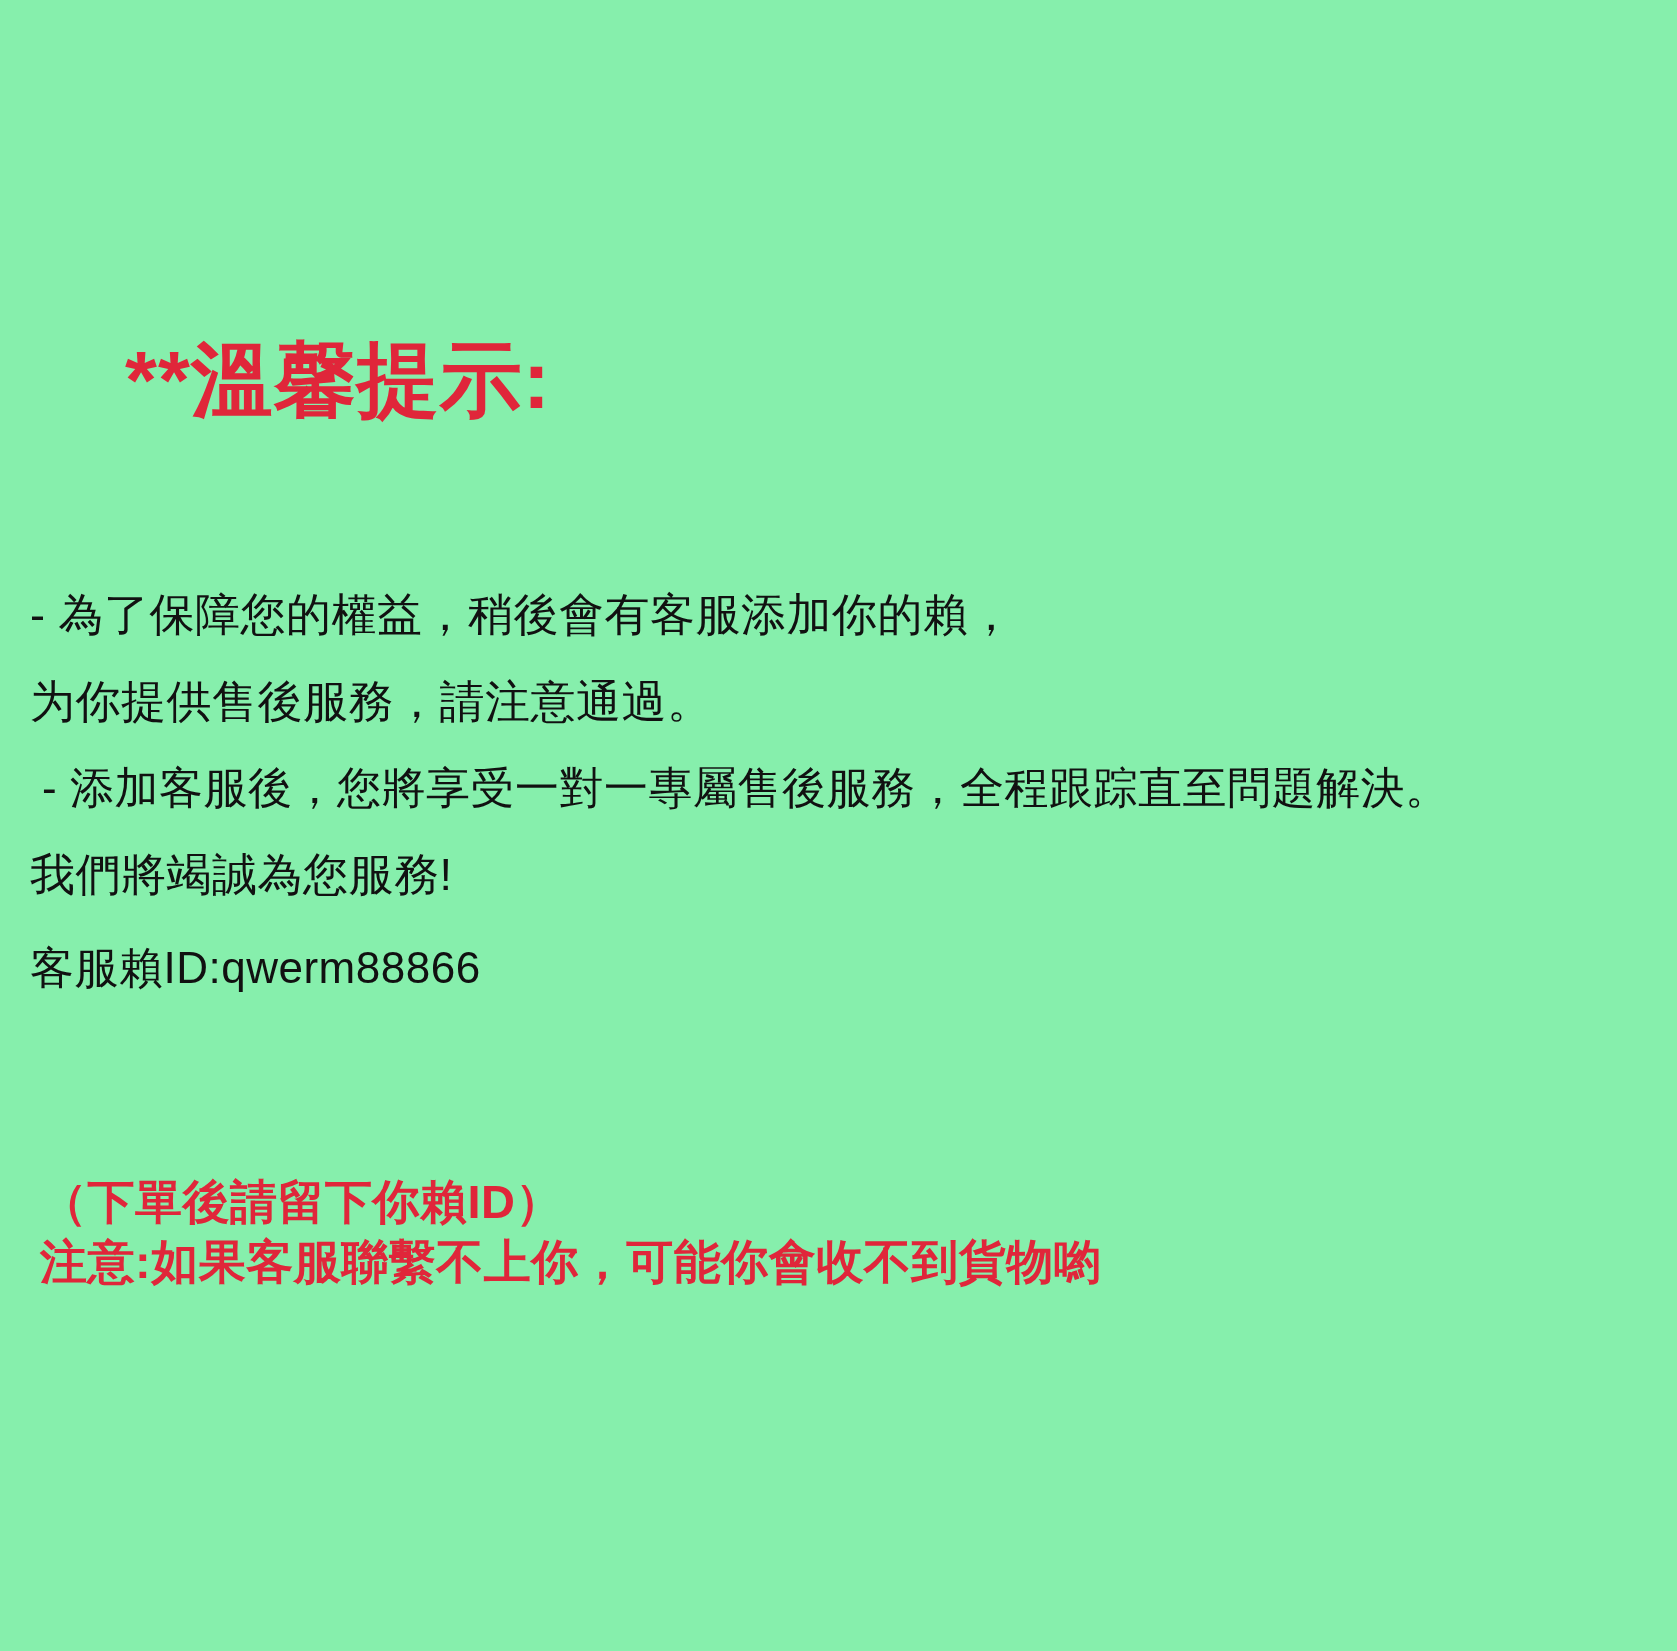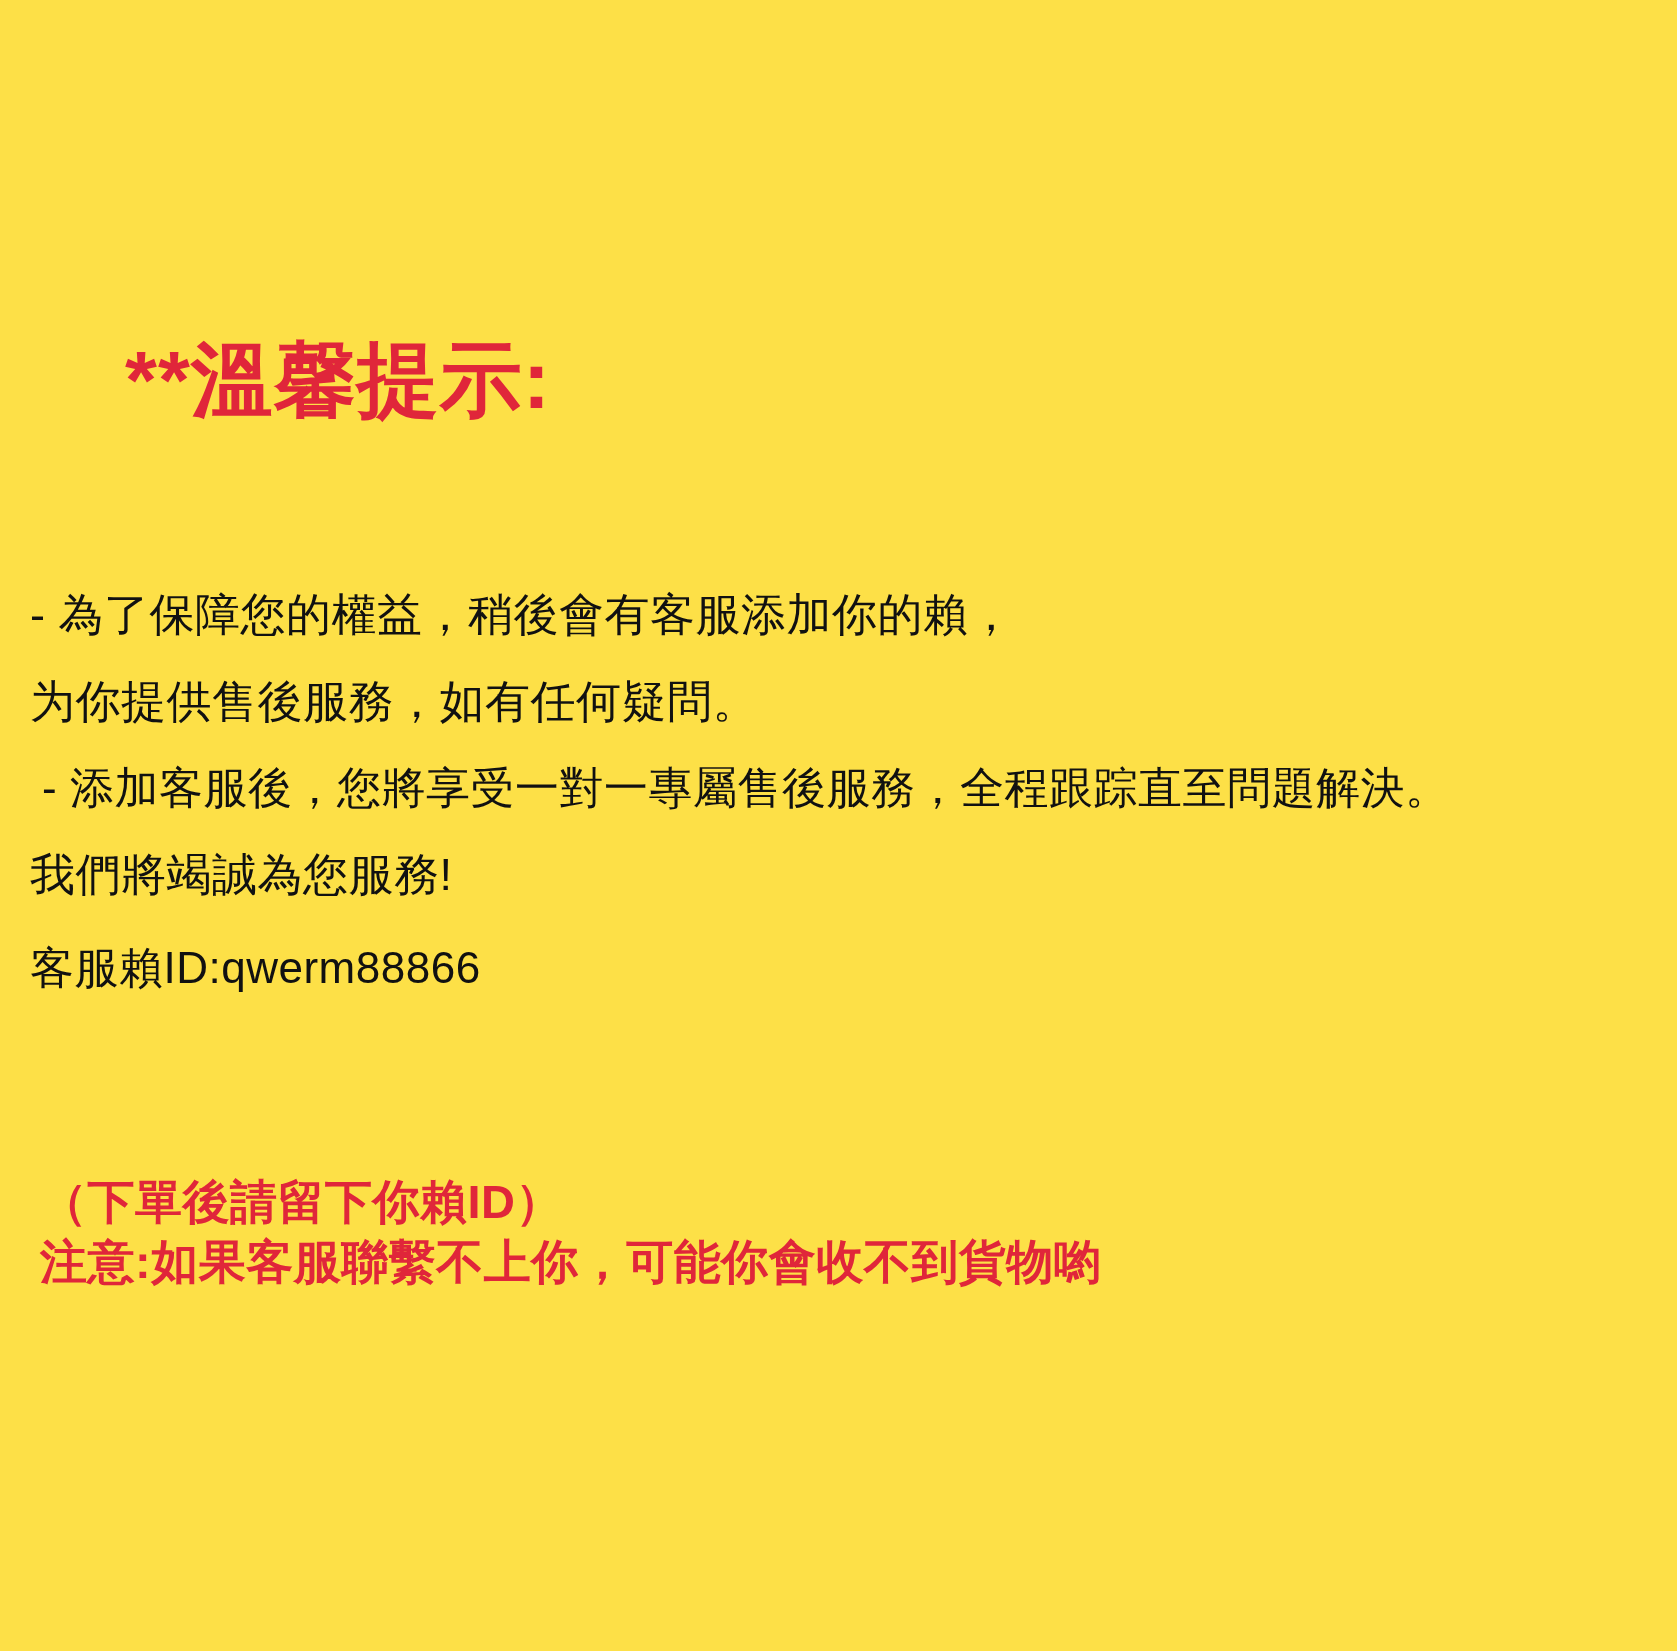--- a/index.html
+++ b/index.html
@@ -12,21 +12,21 @@
     width: 1677px;
     height: 1651px;
     font-family: "Liberation Sans", "DejaVu Sans", sans-serif;
     color: #1a1a1a;
     overflow: hidden;
   }
   .page {
     position: relative;
     width: 1677px;
     height: 1651px;
-    background: #fde047;
+    background: #86efac;
     box-sizing: border-box;
   }
 
   .notice-title {
     position: absolute;
     left: 125px;
     top: 335px;
     font-size: 82px;
     font-weight: bold;
     color: #e0263a;
@@ -84,21 +84,21 @@
 </style>
 </head>
 <body>
 
 <div class="page">
 
   <div class="notice-title">**溫馨提示:</div>
 
   <div class="body-block">
     <div class="body-line">- 為了保障您的權益，稍後會有客服添加你的賴，</div>
-    <div class="body-line">为你提供售後服務，如有任何疑問。</div>
+    <div class="body-line">为你提供售後服務，請注意通過。</div>
     <div class="body-line indent tight">- 添加客服後，您將享受一對一專屬售後服務，全程跟踪直至問題解決。</div>
     <div class="body-line">我們將竭誠為您服務!</div>
     <div class="contact-id">客服賴ID:qwerm88866</div>
   </div>
 
   <div class="warn-block">
     <div class="warn-line">（下單後請留下你賴ID）</div>
     <div class="warn-line">注意:如果客服聯繫不上你，可能你會收不到貨物喲</div>
   </div>
 

